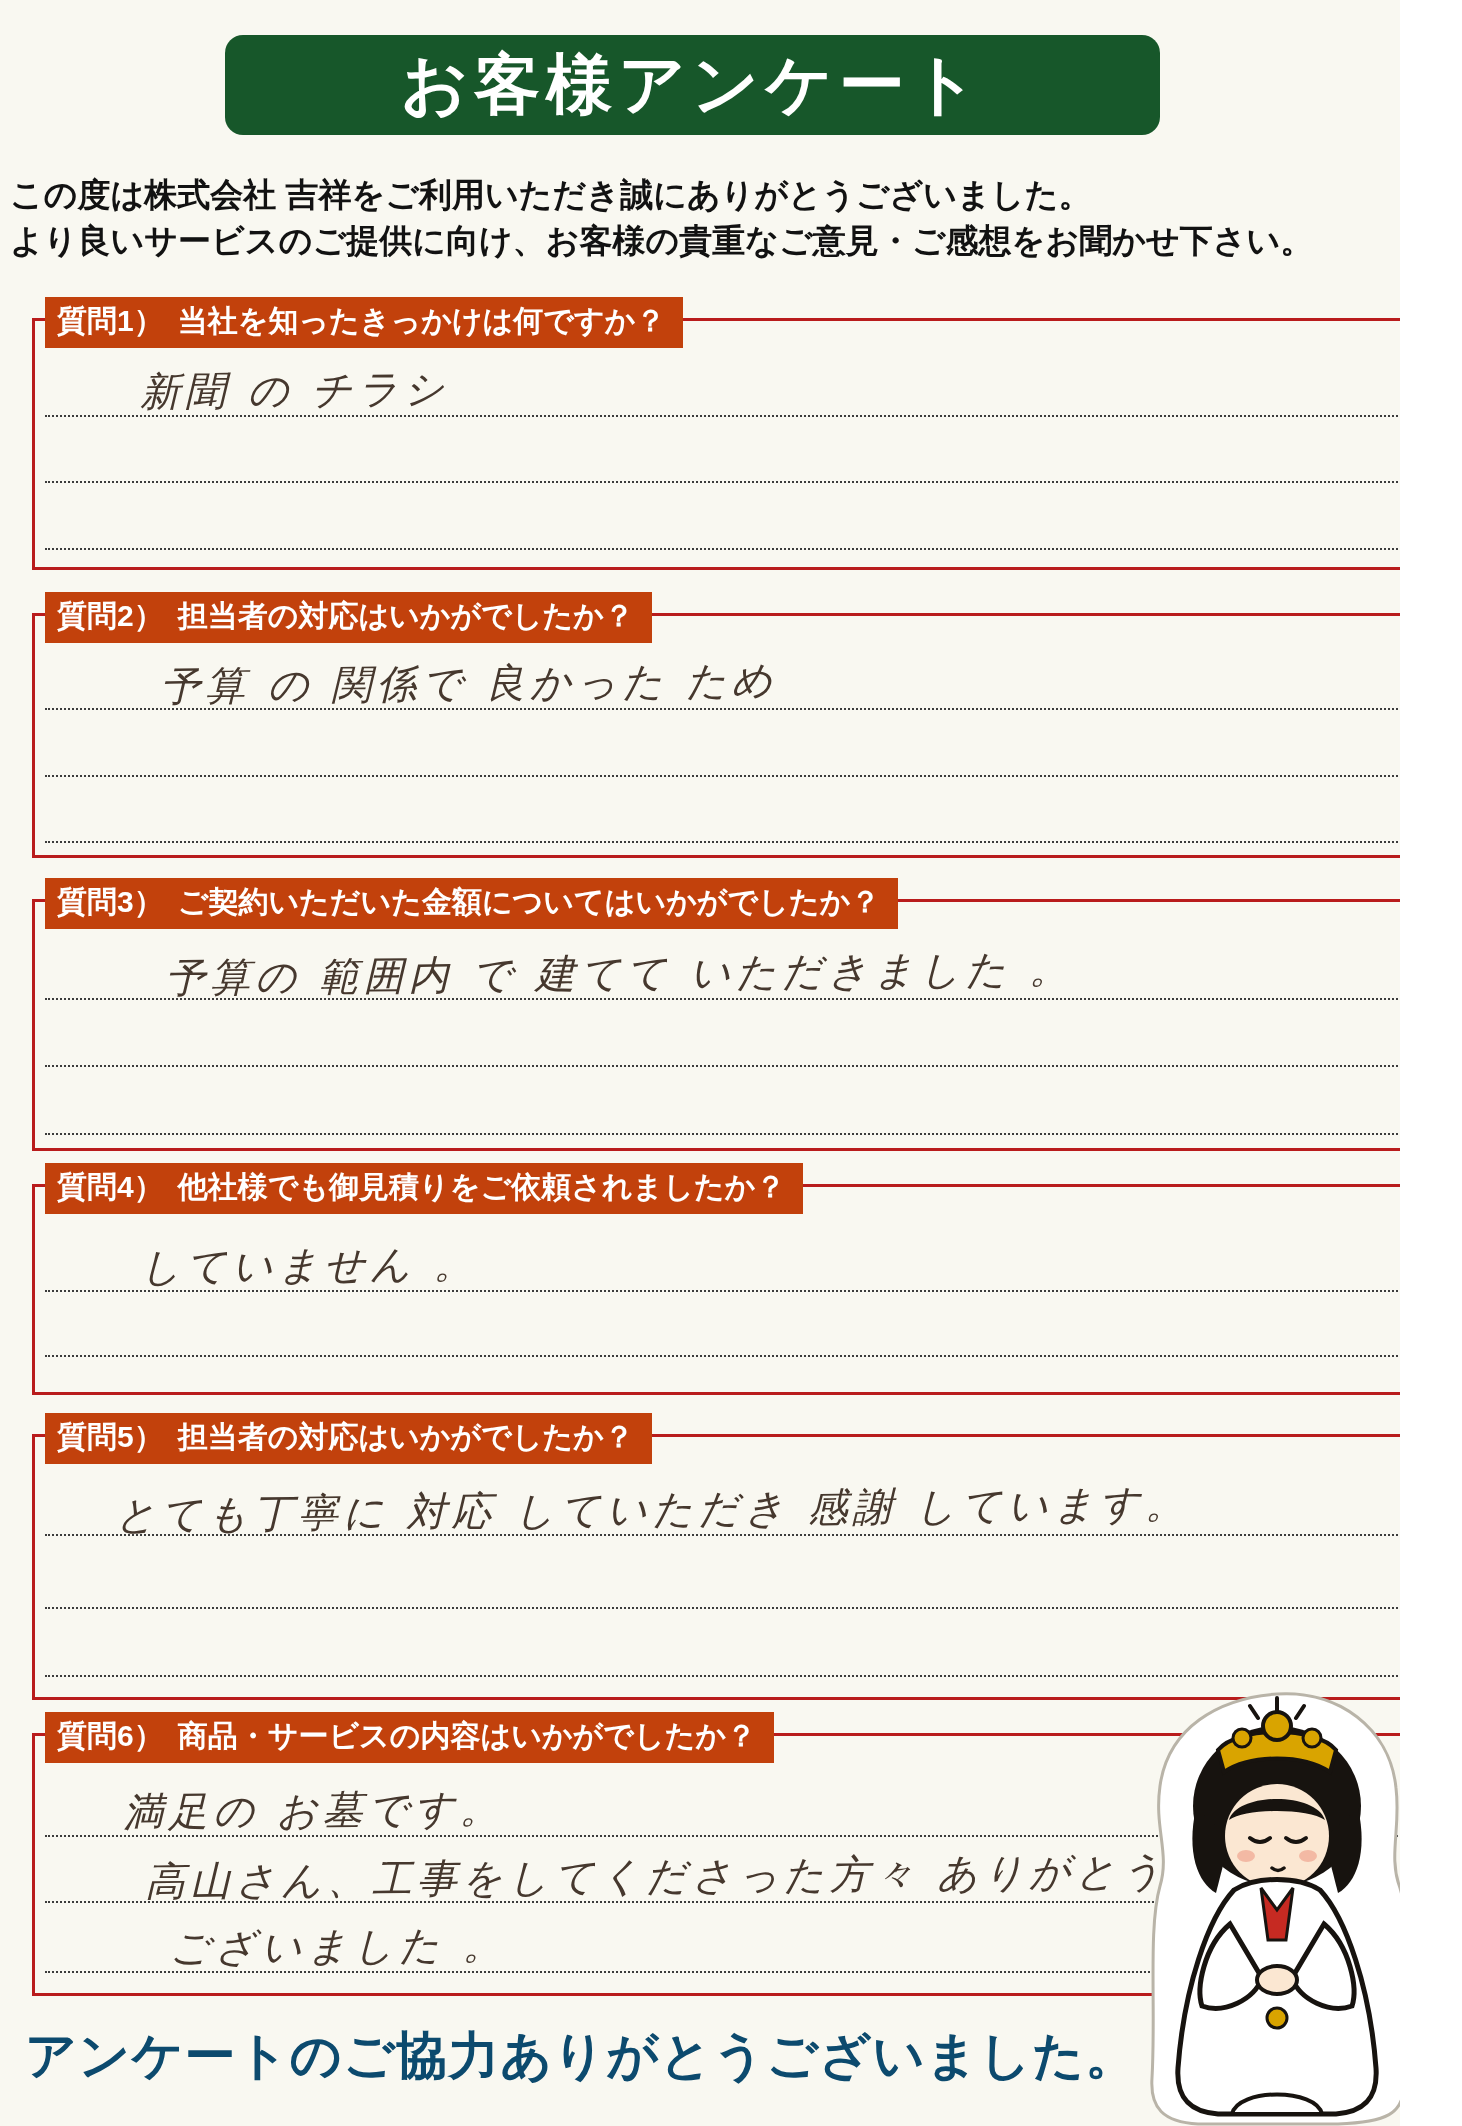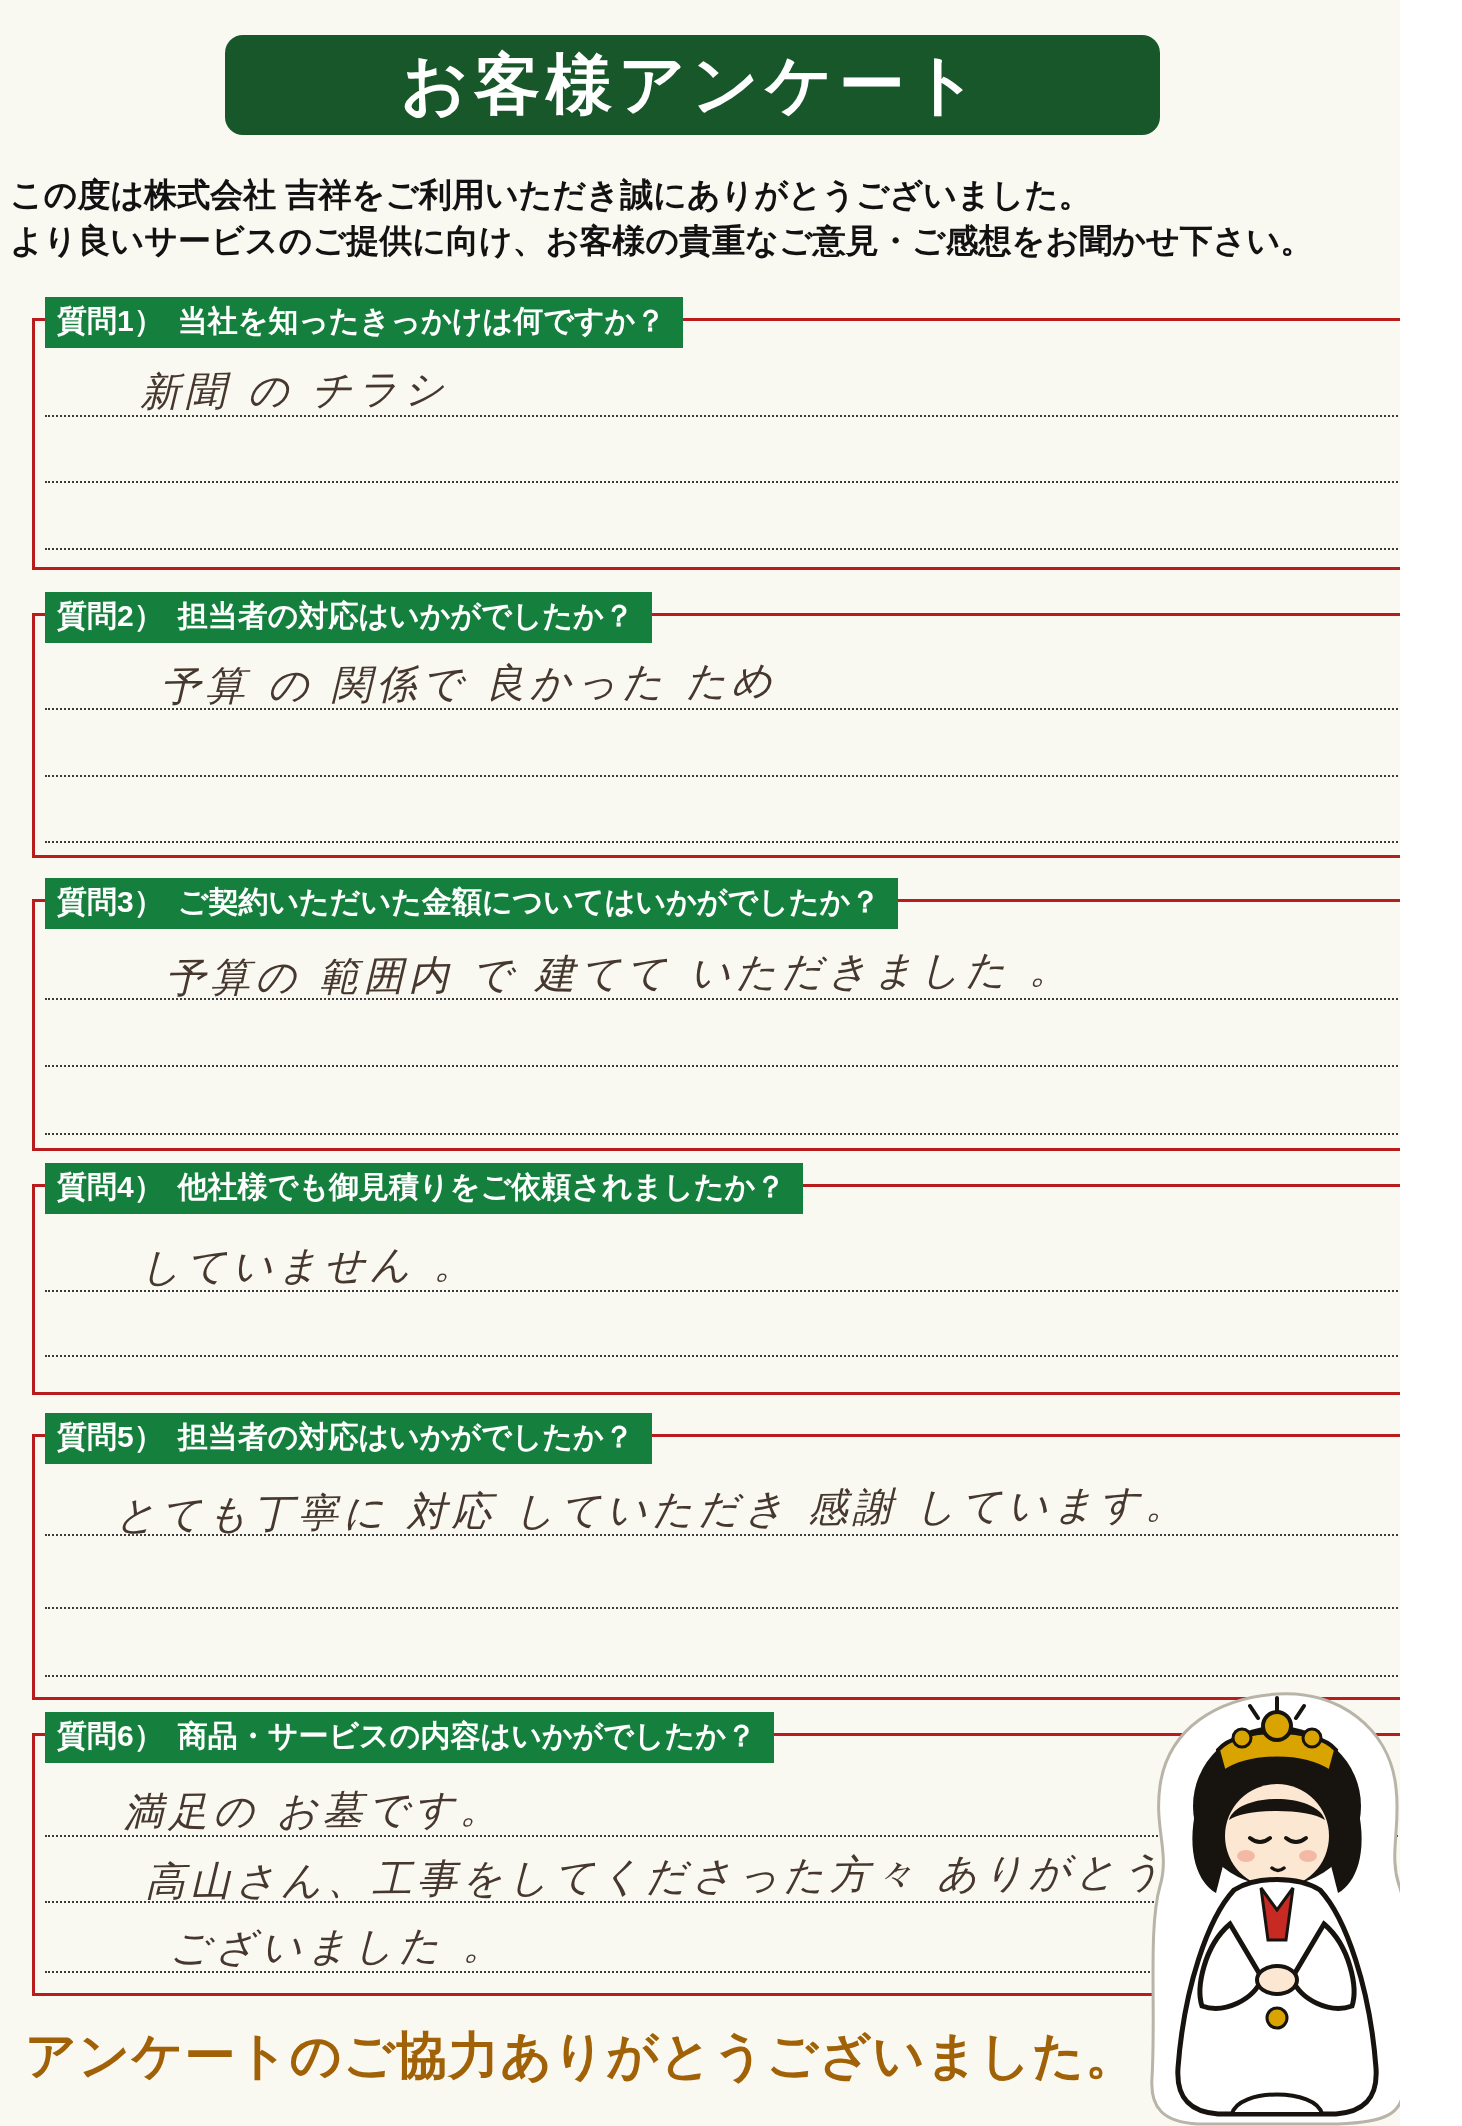--- a/index.html
+++ b/index.html
@@ -40,21 +40,21 @@
   }
   
   .qsection{
     position:absolute;
     left:32px;
     width:1402px;
   }
   .qband{
     position:absolute;
     top:0; left:13px;
-    background:#15803d;
+    background:#c2410c;
     color:#ffffff;
     font-size:30px;
     font-weight:bold;
     padding:4px 18px 6px 12px;
     white-space:nowrap;
     z-index:2;
   }
   .qband .qlabel{margin-right:14px;}
   .qbox{
     position:absolute;
@@ -80,21 +80,21 @@
     transform:rotate(-0.6deg);
     z-index:3;
   }
   
   .closing{
     position:absolute;
     left:25px; top:2022px;
     font-size:51px;
     font-weight:bold;
     letter-spacing:1px;
-    color:#a16207;
+    color:#0c4a6e;
     white-space:nowrap;
   }
   
   .mascot{
     position:absolute;
     left:1138px; top:1688px;
     width:278px; height:438px;
     z-index:4;
   }
 </style>

